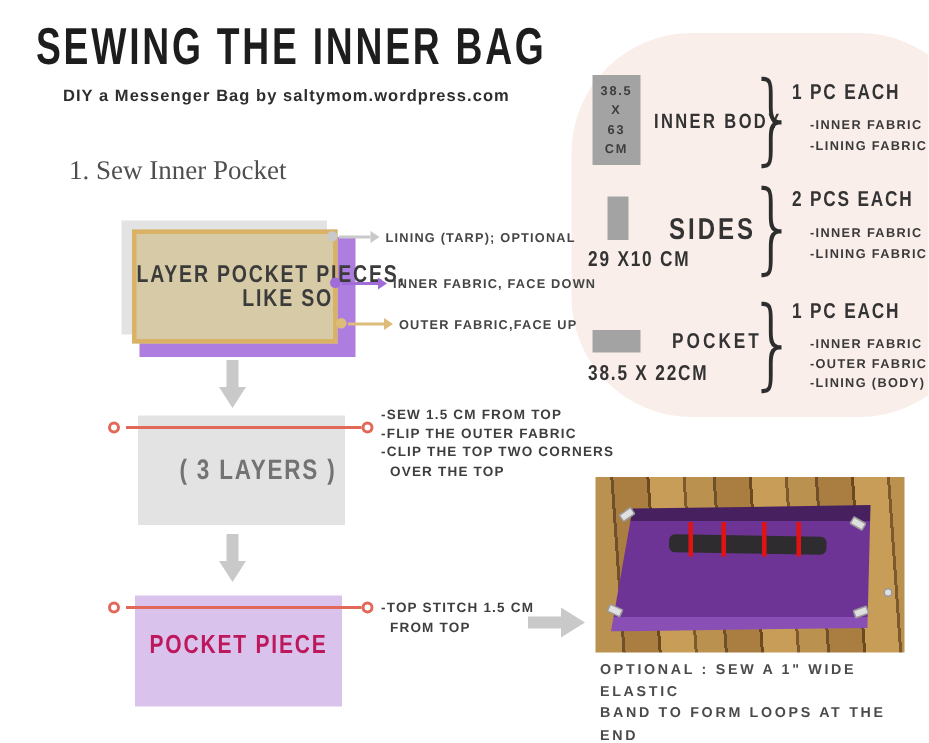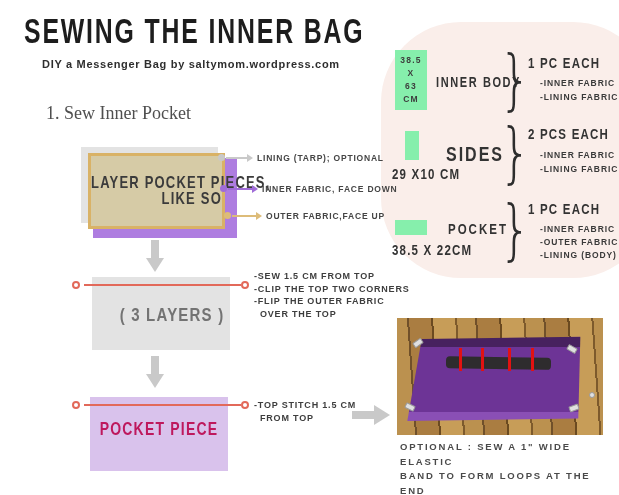--- a/index.html
+++ b/index.html
@@ -8,21 +8,21 @@
   .abs{position:absolute;}
   
   .title{left:24px;top:12px;font-size:27px;font-weight:600;letter-spacing:2px;color:#1d1d1d;
          transform:scale(0.92,1.28);transform-origin:left top;white-space:nowrap;}
   .subtitle{left:26px;top:58px;font-size:11px;font-weight:600;letter-spacing:0.7px;color:#2e2e2e;margin-left:16px;}
   .stepheading{left:46px;top:103px;font-family:"Liberation Serif",serif;font-size:18px;color:#4f4f4f;}
   
   .blob{left:381px;top:22px;width:272px;height:256px;border-radius:80px;background:#faeeea;}
   .hand{font-weight:600;letter-spacing:1.2px;color:#333;}
   .tall{display:inline-block;transform:scaleY(1.25);transform-origin:left top;white-space:nowrap;}
-  .swatch{background:#86efac;}
+  .swatch{background:#a3a3a3;}
   .dimstack{left:395px;top:50px;width:32px;height:60px;text-align:center;font-size:8.5px;
             line-height:13px;padding-top:4px;box-sizing:border-box;color:#3d3d3d;}
   .brace{font-family:"DejaVu Sans",sans-serif;font-size:60px;font-weight:300;color:#2d2d2d;
          line-height:60px;transform:scale(0.85,1.1);transform-origin:left top;}
   .qty{font-size:11.5px;}
   .mitem{font-size:8.5px;letter-spacing:0.9px;color:#3a3a3a;font-weight:600;}
   
   .rect{position:absolute;}
   .co-dot{position:absolute;width:7px;height:7px;border-radius:50%;}
   .co-line{position:absolute;height:2px;}
@@ -124,22 +124,22 @@
   <div class="rect" style="left:92px;top:277px;width:138px;height:73px;background:#e3e3e3;text-align:center;">
     <div class="hand" style="font-size:15px;margin-top:26px;color:#737373;padding-left:22px;">
       <span class="tall" style="transform-origin:center top;">( 3 LAYERS )</span>
     </div>
   </div>
   <div class="stitch" style="left:84px;top:284px;width:157px;"></div>
   <div class="stitch-dot" style="left:72px;top:281px;"></div>
   <div class="stitch-dot" style="left:241px;top:281px;"></div>
   <div class="abs notes" style="left:254px;top:270px;">
     <div>-SEW 1.5 CM FROM TOP</div>
+    <div>-FLIP THE OUTER FABRIC</div>
     <div>-CLIP THE TOP TWO CORNERS</div>
-    <div>-FLIP THE OUTER FABRIC</div>
     <div class="indent">OVER THE TOP</div>
   </div>
 
   <div class="ar-shaft" style="left:151px;top:356px;width:8px;height:18px;"></div>
   <div class="ar-head-down" style="left:146px;top:374px;"></div>
 
   <div class="rect" style="left:90px;top:397px;width:138px;height:74px;background:#d9c2ec;text-align:center;">
     <div class="hand" style="font-size:14px;margin-top:22px;color:#be185d;">
       <span class="tall" style="transform-origin:center top;">POCKET PIECE</span>
     </div>

